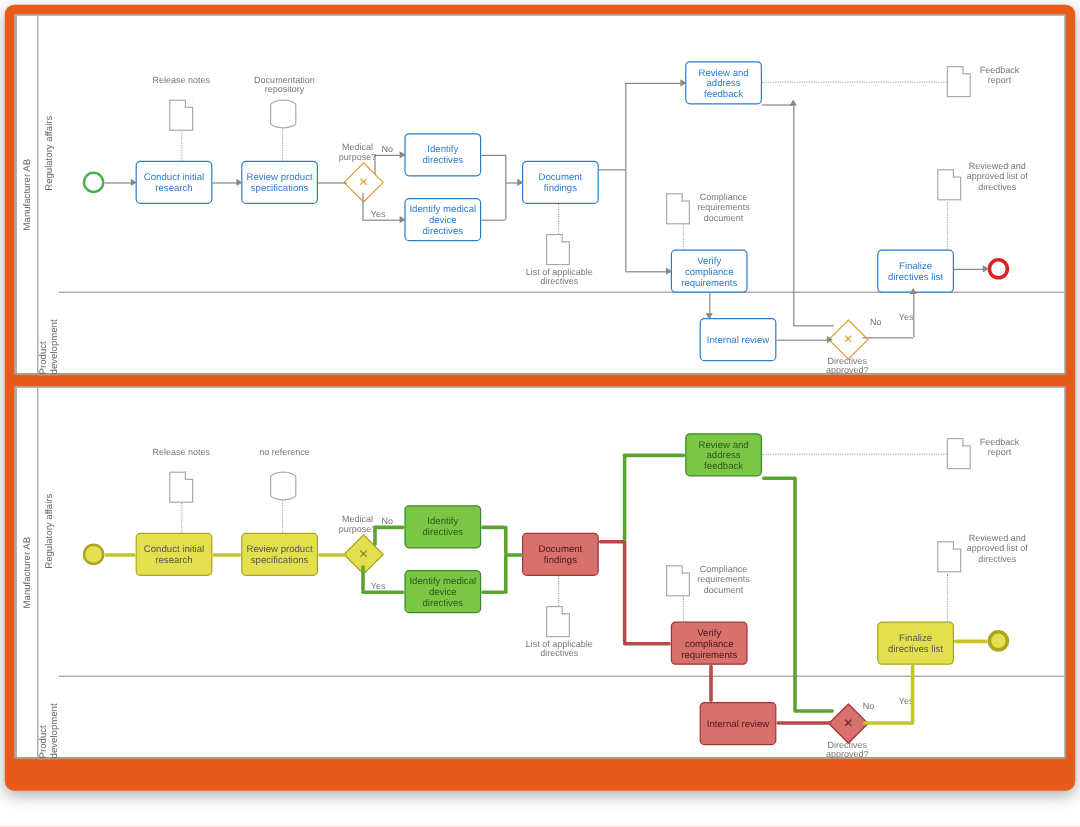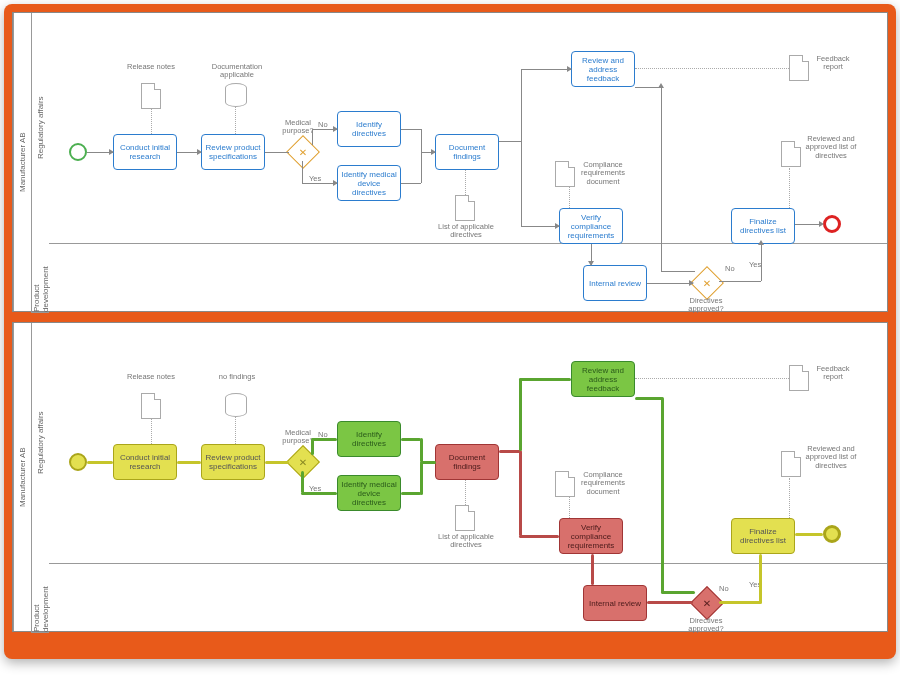--- a/index.html
+++ b/index.html
@@ -186,21 +186,21 @@
     <div class="label" style="left:668px;top:284px;width:50px">Directives approved?</div>
     <div class="label" style="left:712px;top:252px">No</div>
     <div class="label" style="left:736px;top:248px">Yes</div>
 
     <div class="task" style="left:718px;top:195px">Finalize directives list</div>
     <div class="end-event" style="left:810px;top:202px"></div>
 
     <div class="data-obj" style="left:128px;top:70px"></div>
     <div class="label" style="left:112px;top:50px;width:52px">Release notes</div>
     <div class="data-store" style="left:212px;top:70px"></div>
-    <div class="label" style="left:190px;top:50px;width:68px">Documentation applicable</div>
+    <div class="label" style="left:190px;top:50px;width:68px">Documentation repository</div>
     <div class="data-obj" style="left:442px;top:182px"></div>
     <div class="label" style="left:424px;top:210px;width:58px">List of applicable directives</div>
     <div class="data-obj" style="left:542px;top:148px"></div>
     <div class="label" style="left:560px;top:148px;width:60px">Compliance requirements document</div>
     <div class="data-obj" style="left:776px;top:42px"></div>
     <div class="label" style="left:796px;top:42px;width:48px">Feedback report</div>
     <div class="data-obj" style="left:768px;top:128px"></div>
     <div class="label" style="left:790px;top:122px;width:56px">Reviewed and approved list of directives</div>
 
     <div class="line hline" style="left:74px;top:139px;width:26px"></div>
@@ -280,21 +280,21 @@
     <div class="gateway red" style="left:682px;top:268px"></div>
     <div class="label" style="left:668px;top:294px;width:50px">Directives approved?</div>
     <div class="label" style="left:706px;top:262px">No</div>
     <div class="label" style="left:736px;top:258px">Yes</div>
     <div class="task yellow" style="left:718px;top:195px">Finalize directives list</div>
     <div class="end-event yellow" style="left:810px;top:202px"></div>
 
     <div class="data-obj" style="left:128px;top:70px"></div>
     <div class="label" style="left:112px;top:50px;width:52px">Release notes</div>
     <div class="data-store" style="left:212px;top:70px"></div>
-    <div class="label" style="left:198px;top:50px;width:52px">no findings</div>
+    <div class="label" style="left:198px;top:50px;width:52px">no reference</div>
     <div class="data-obj" style="left:442px;top:182px"></div>
     <div class="label" style="left:424px;top:210px;width:58px">List of applicable directives</div>
     <div class="data-obj" style="left:542px;top:148px"></div>
     <div class="label" style="left:560px;top:148px;width:60px">Compliance requirements document</div>
     <div class="data-obj" style="left:776px;top:42px"></div>
     <div class="label" style="left:796px;top:42px;width:48px">Feedback report</div>
     <div class="data-obj" style="left:768px;top:128px"></div>
     <div class="label" style="left:790px;top:122px;width:56px">Reviewed and approved list of directives</div>
 
     <div class="flow yellow h" style="left:74px;top:138px;width:26px"></div>

